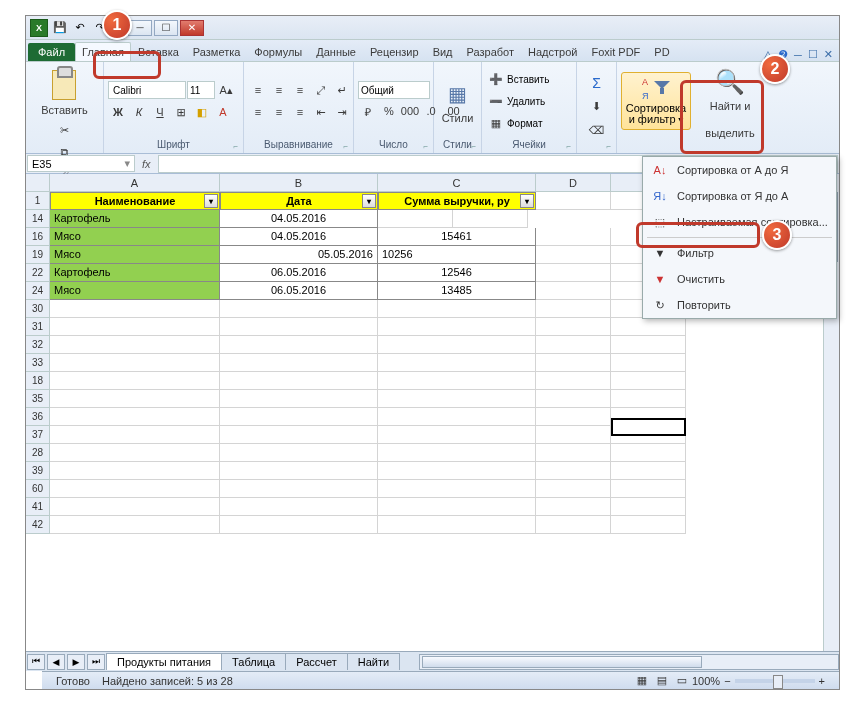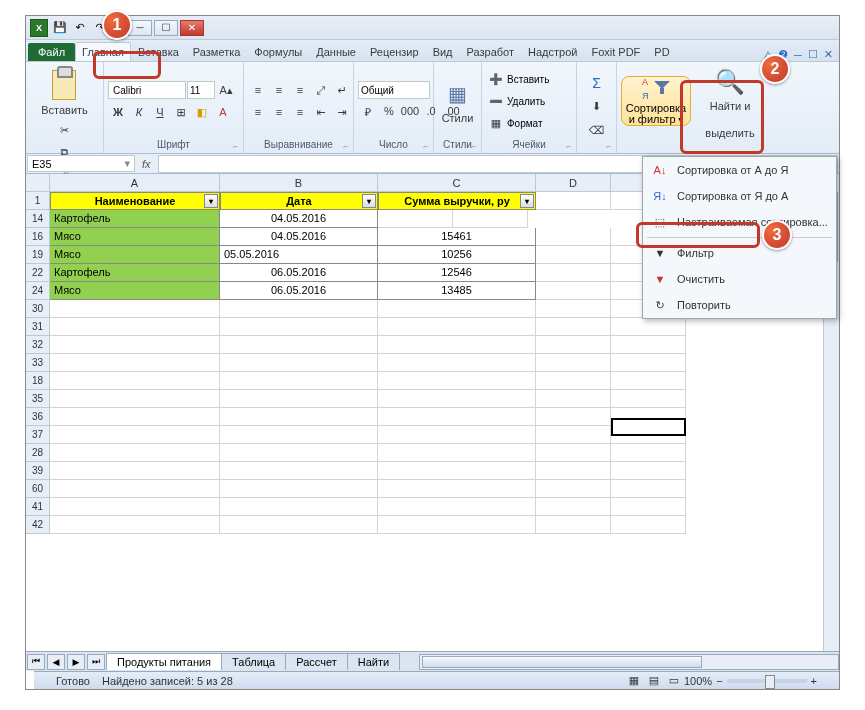--- a/index.html
+++ b/index.html
@@ -21,21 +21,21 @@
 .ribbon{height:92px;background:linear-gradient(#f1f6fc,#e3ecf7);border-bottom:1px solid #a9bdd6;display:flex}
 .group{border-right:1px solid #c7d4e6;padding:2px 4px;display:flex;flex-direction:column;min-width:40px}
 .group .body{flex:1;display:flex;align-items:center;justify-content:center;gap:2px;flex-wrap:wrap}
 .group .lbl{text-align:center;font-size:10px;color:#4a5a70;padding:1px 0;position:relative}
 .group .lbl::after{content:"⌐";position:absolute;right:1px;bottom:0;font-size:8px;color:#8aa}
 .bigbtn{display:flex;flex-direction:column;align-items:center;justify-content:center;padding:2px 4px;gap:2px;text-align:center;font-size:10px;color:#3b3b3b}
 .bigbtn .ic{width:32px;height:32px;display:flex;align-items:center;justify-content:center;font-size:24px}
 .smbtn{width:20px;height:20px;display:flex;align-items:center;justify-content:center;font-size:11px;color:#3b3b3b;border:1px solid transparent}
 .rcol{display:flex;flex-direction:column;gap:2px}
 .rrow{display:flex;gap:1px;align-items:center}
-.sortbtn{background:linear-gradient(#fff2cf,#ffe39a);border:1px solid #e0b030;border-radius:8px;padding:4px;display:flex;flex-direction:column;align-items:center;justify-content:center;width:70px;height:50px}
+.sortbtn{background:linear-gradient(#fff2cf,#ffe39a);border:1px solid #e0b030;border-radius:3px;padding:4px;display:flex;flex-direction:column;align-items:center;justify-content:center;width:70px;height:58px}
 .sortbtn .ic{width:28px;height:28px;background:transparent;margin-bottom:2px;position:relative}
 .sortbtn .txt{font-size:10px;text-align:center;line-height:11px}
 .dropdown{position:absolute;right:28px;top:156px;width:195px;background:#f4f7fb;border:1px solid #9aa;box-shadow:2px 2px 6px rgba(0,0,0,.3);z-index:50}
 .dropdown .item{display:flex;align-items:center;gap:8px;padding:4px 8px;font-size:11px;color:#333}
 .dropdown .item .ic{width:18px;height:18px;display:flex;align-items:center;justify-content:center;font-size:11px}
 .dropdown .sep{height:1px;background:#ccc;margin:2px 4px}
 .dropdown .item.hl{background:transparent}
 .namebox{height:20px;border-bottom:1px solid #a9bdd6;display:flex;align-items:center;background:#e8eef7}
 .nb{width:108px;background:#fff;border:1px solid #bcc;margin:1px;padding:1px 4px;font-size:11px;display:flex;align-items:center;justify-content:space-between}
 .fx{padding:0 6px;color:#555;font-style:italic}
@@ -52,21 +52,21 @@
 .hcell .fb{position:absolute;right:1px;top:1px;width:14px;height:14px;background:linear-gradient(#fff,#ddd);border:1px solid #888;display:flex;align-items:center;justify-content:center;font-size:8px}
 .green{background:#92d050}
 .selcell{position:absolute;border:2px solid #000;background:#fff;pointer-events:none}
 .tabbar{position:absolute;left:0;right:0;bottom:18px;height:20px;background:#dbe5f1;display:flex;align-items:center;border-top:1px solid #9ab}
 .navbt{width:18px;height:16px;border:1px solid #9ab;background:#e8eef7;margin:0 1px;display:flex;align-items:center;justify-content:center;font-size:9px}
 .shtab{padding:2px 10px;background:#fff;border:1px solid #9ab;border-bottom:none;font-size:11px;margin-right:-1px}
 .shtab.active{background:#fff;font-weight:normal}
 .shtab.inactive{background:#dbe5f1}
 .hscroll{flex:1;margin-left:20px;height:16px;background:#e8eef7;border:1px solid #9ab;display:flex;align-items:center}
 .hscroll .thumb{width:280px;height:12px;background:linear-gradient(#f8faff,#d0dcec);border:1px solid #9ab;margin-left:2px}
-.statusbar{position:absolute;left:8px;right:0;bottom:0;height:18px;background:linear-gradient(#e4ecf7,#cfdcee);display:flex;align-items:center;padding:0 22px;font-size:10px;color:#333;border-top:1px solid #9ab}
+.statusbar{position:absolute;left:16px;right:0;bottom:0;height:18px;background:linear-gradient(#e4ecf7,#cfdcee);display:flex;align-items:center;padding:0 14px;font-size:10px;color:#333;border-top:1px solid #9ab}
 .statusbar .sp{flex:1}
 .zoom{display:flex;align-items:center;gap:4px}
 .zoom .slider{width:80px;height:4px;background:#c4d3e8;position:relative}
 .zoom .slider::before{content:"";position:absolute;left:38px;top:-4px;width:8px;height:12px;background:#e8eef7;border:1px solid #888}
 .marker{position:absolute;width:30px;height:30px;border-radius:50%;background:radial-gradient(circle at 30% 30%,#f06a3e,#c0392b);border:2px solid #fff;box-shadow:0 1px 3px rgba(0,0,0,.4);color:#fff;font-weight:bold;font-size:16px;display:flex;align-items:center;justify-content:center;z-index:100}
 .ring{position:absolute;border:3px solid #c0392b;border-radius:6px;z-index:99;pointer-events:none}
 .vscroll{position:absolute;right:0;top:158px;bottom:38px;width:16px;background:#e8eef7;border-left:1px solid #bcc}
 .vscroll .thumb{width:12px;height:70px;background:linear-gradient(90deg,#f8faff,#d0dcec);border:1px solid #9ab;margin:18px auto 0}
 .clipic{width:32px;height:36px;position:relative}
 .clipic::before{content:"";position:absolute;left:4px;top:4px;width:22px;height:28px;background:#f7e9b8;border:1px solid #c8a030}
@@ -305,22 +305,22 @@
         </div>
         <div class="row">
           <div class="cell green" style="width: 170px; border-right: 1px solid rgb(136, 136, 136); border-bottom: 1px solid rgb(136, 136, 136);">Мясо</div>
           <div class="cell " style="width: 158px; text-align: center; border-right: 1px solid rgb(136, 136, 136); border-bottom: 1px solid rgb(136, 136, 136);">04.05.2016</div>
           <div class="cell " style="width: 158px; text-align: center; border-right: 1px solid rgb(136, 136, 136); border-bottom: 1px solid rgb(136, 136, 136);">15461</div>
           <div class="cell " style="width: 75px;"></div>
           <div class="cell " style="width: 75px;"></div>
         </div>
         <div class="row">
           <div class="cell green" style="width: 170px; border-right: 1px solid rgb(136, 136, 136); border-bottom: 1px solid rgb(136, 136, 136);">Мясо</div>
-          <div class="cell " style="width: 158px; text-align: left; border-right: 1px solid rgb(136, 136, 136); border-bottom: 1px solid rgb(136, 136, 136);">05.05.2016</div>
-          <div class="cell " style="width: 158px; text-align: center; border-right: 1px solid rgb(136, 136, 136); border-bottom: 1px solid rgb(136, 136, 136);">10256</div>
+          <div class="cell " style="width: 158px; text-align: right; border-right: 1px solid rgb(136, 136, 136); border-bottom: 1px solid rgb(136, 136, 136);">05.05.2016</div>
+          <div class="cell " style="width: 158px; text-align: left; border-right: 1px solid rgb(136, 136, 136); border-bottom: 1px solid rgb(136, 136, 136);">10256</div>
           <div class="cell " style="width: 75px;"></div>
           <div class="cell " style="width: 75px;"></div>
         </div>
         <div class="row">
           <div class="cell green" style="width: 170px; border-right: 1px solid rgb(136, 136, 136); border-bottom: 1px solid rgb(136, 136, 136);">Картофель</div>
           <div class="cell " style="width: 158px; text-align: center; border-right: 1px solid rgb(136, 136, 136); border-bottom: 1px solid rgb(136, 136, 136);">06.05.2016</div>
           <div class="cell " style="width: 158px; text-align: center; border-right: 1px solid rgb(136, 136, 136); border-bottom: 1px solid rgb(136, 136, 136);">12546</div>
           <div class="cell " style="width: 75px;"></div>
           <div class="cell " style="width: 75px;"></div>
         </div>

